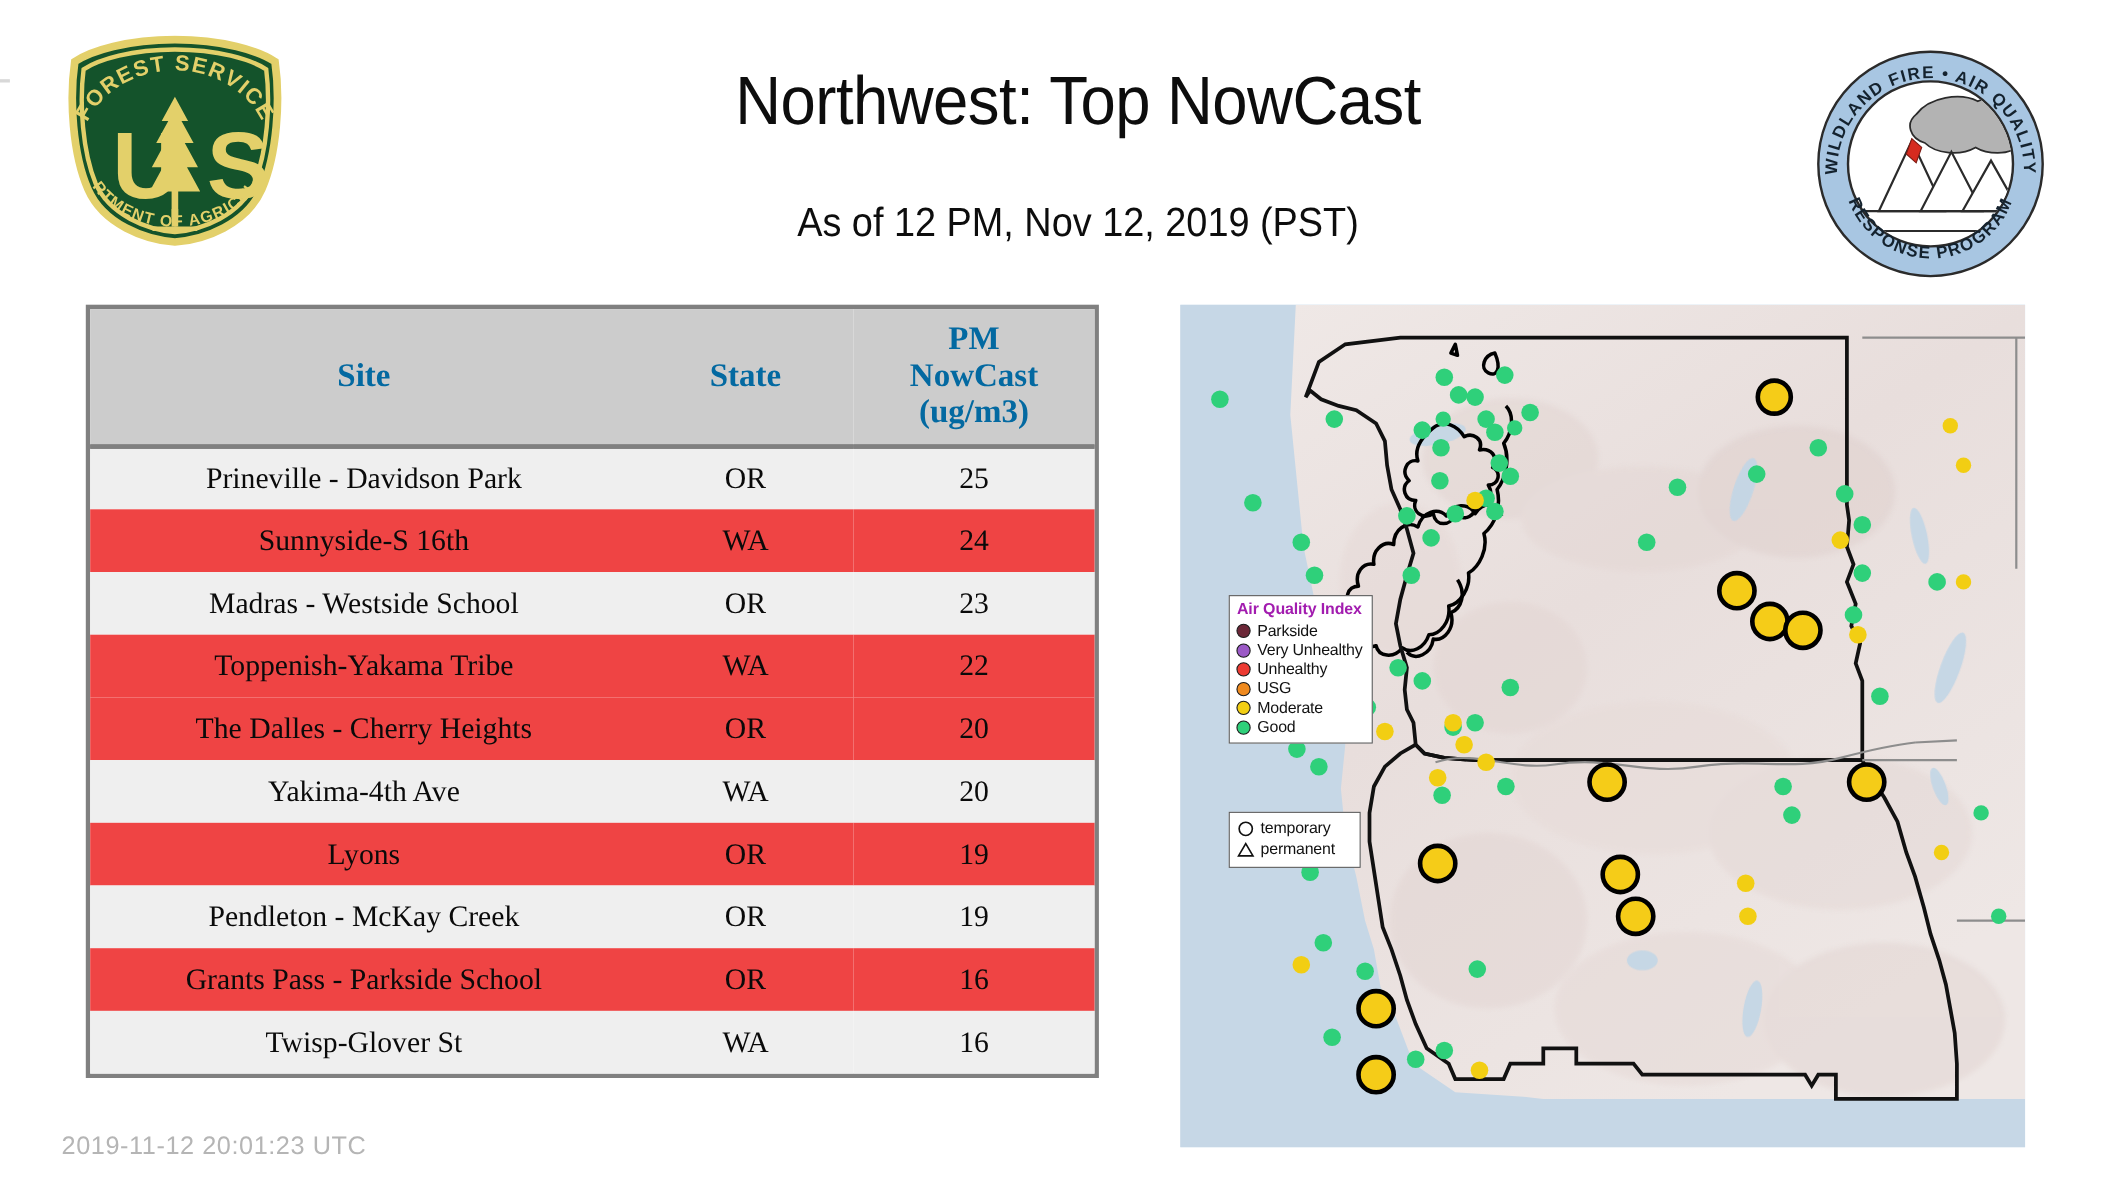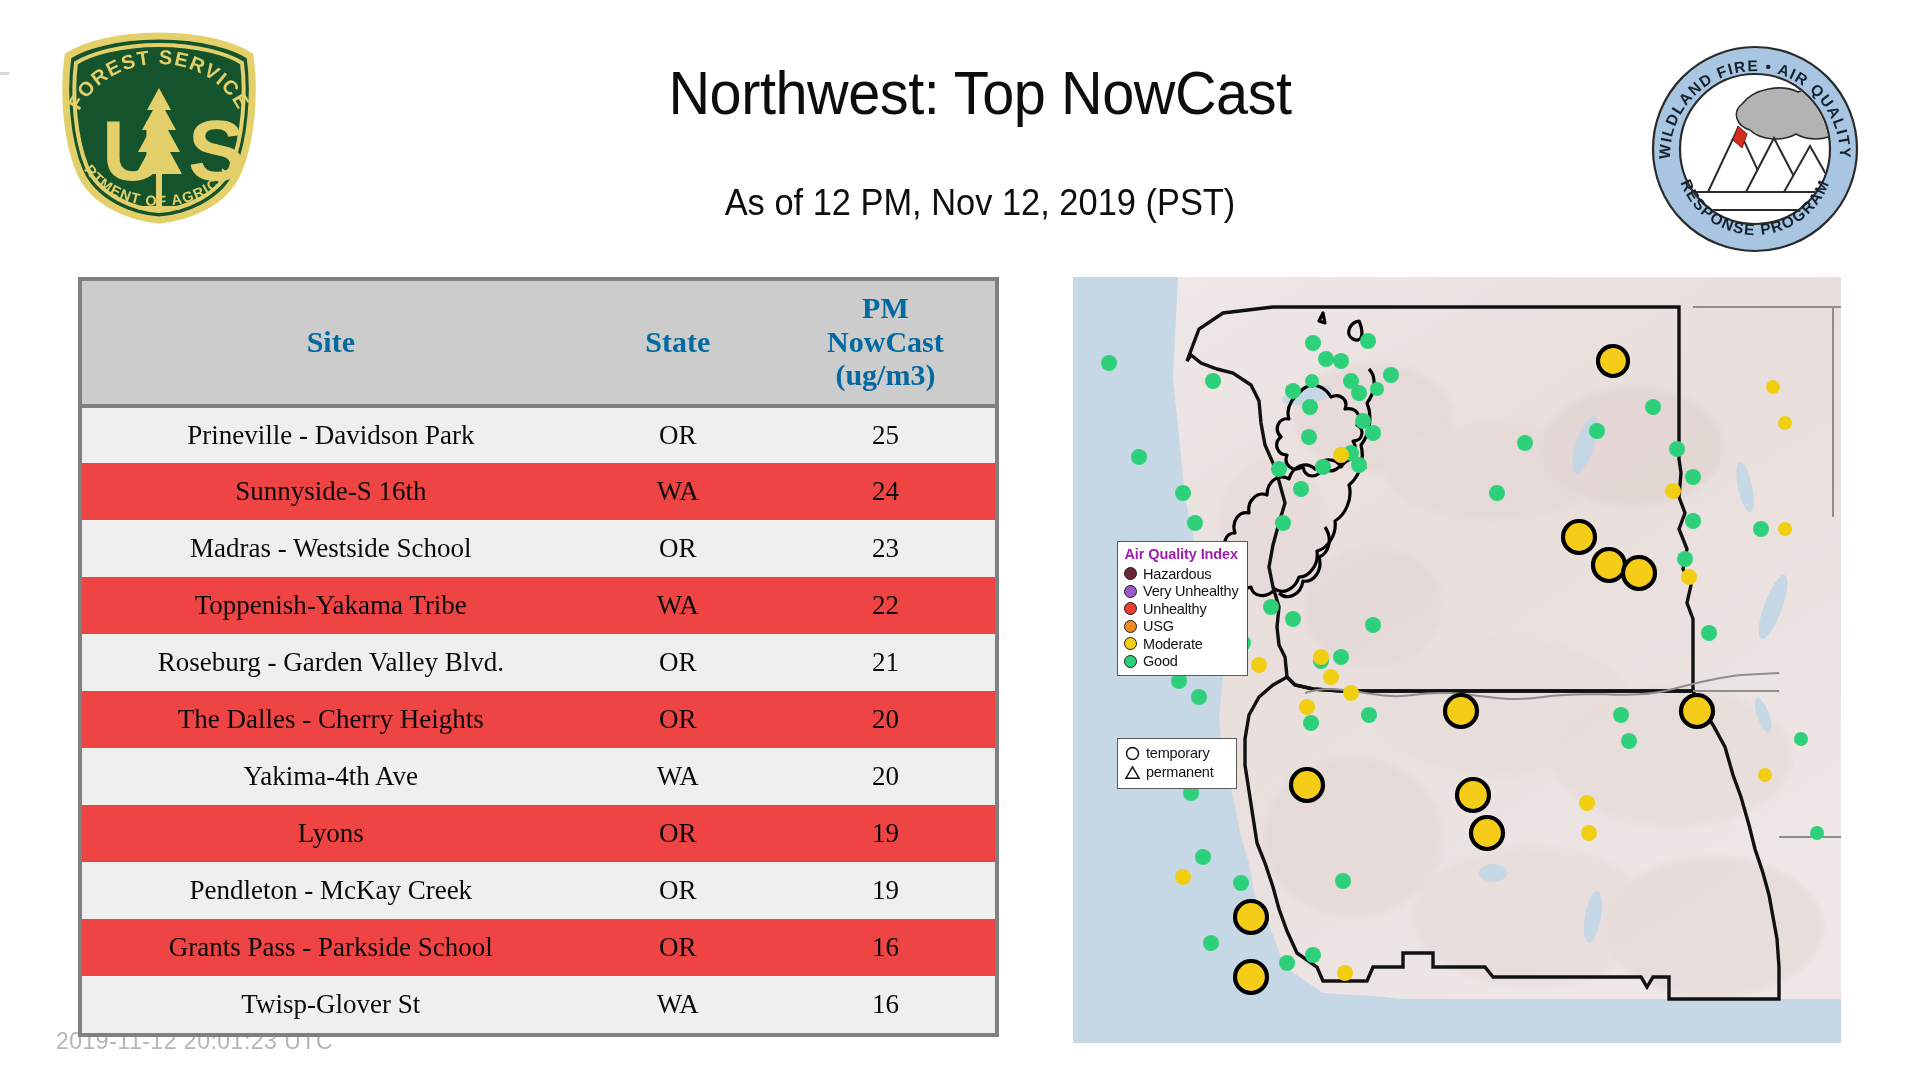--- a/index.html
+++ b/index.html
@@ -222,25 +222,20 @@
           </tr>
         <tr class="odd">
             <td>Madras - Westside School</td>
             <td>OR</td>
             <td>23</td>
           </tr>
         <tr class="even">
             <td>Toppenish-Yakama Tribe</td>
             <td>WA</td>
             <td>22</td>
-          </tr>
-        <tr class="odd">
-            <td>Roseburg - Garden Valley Blvd.</td>
-            <td>OR</td>
-            <td>21</td>
           </tr>
         <tr class="even">
             <td>The Dalles - Cherry Heights</td>
             <td>OR</td>
             <td>20</td>
           </tr>
         <tr class="odd">
             <td>Yakima-4th Ave</td>
             <td>WA</td>
             <td>20</td>
@@ -477,21 +472,21 @@
 
         <circle cx="178" cy="700" r="16" fill="#f5cc18" stroke="#000" stroke-width="4.2"></circle>
       </g>
     </svg>
   </div>
 
   <div class="legend-aqi">
     <div class="legend-title">Air Quality Index</div>
     <div class="legend-row">
       <span class="legend-swatch" style="background:#6b2737"></span>
-      <span class="legend-label">Hazardous</span>
+      <span class="legend-label">Parkside</span>
     </div>
     <div class="legend-row">
       <span class="legend-swatch" style="background:#9b59c6"></span>
       <span class="legend-label">Very Unhealthy</span>
     </div>
     <div class="legend-row">
       <span class="legend-swatch" style="background:#ed3b33"></span>
       <span class="legend-label">Unhealthy</span>
     </div>
     <div class="legend-row">

